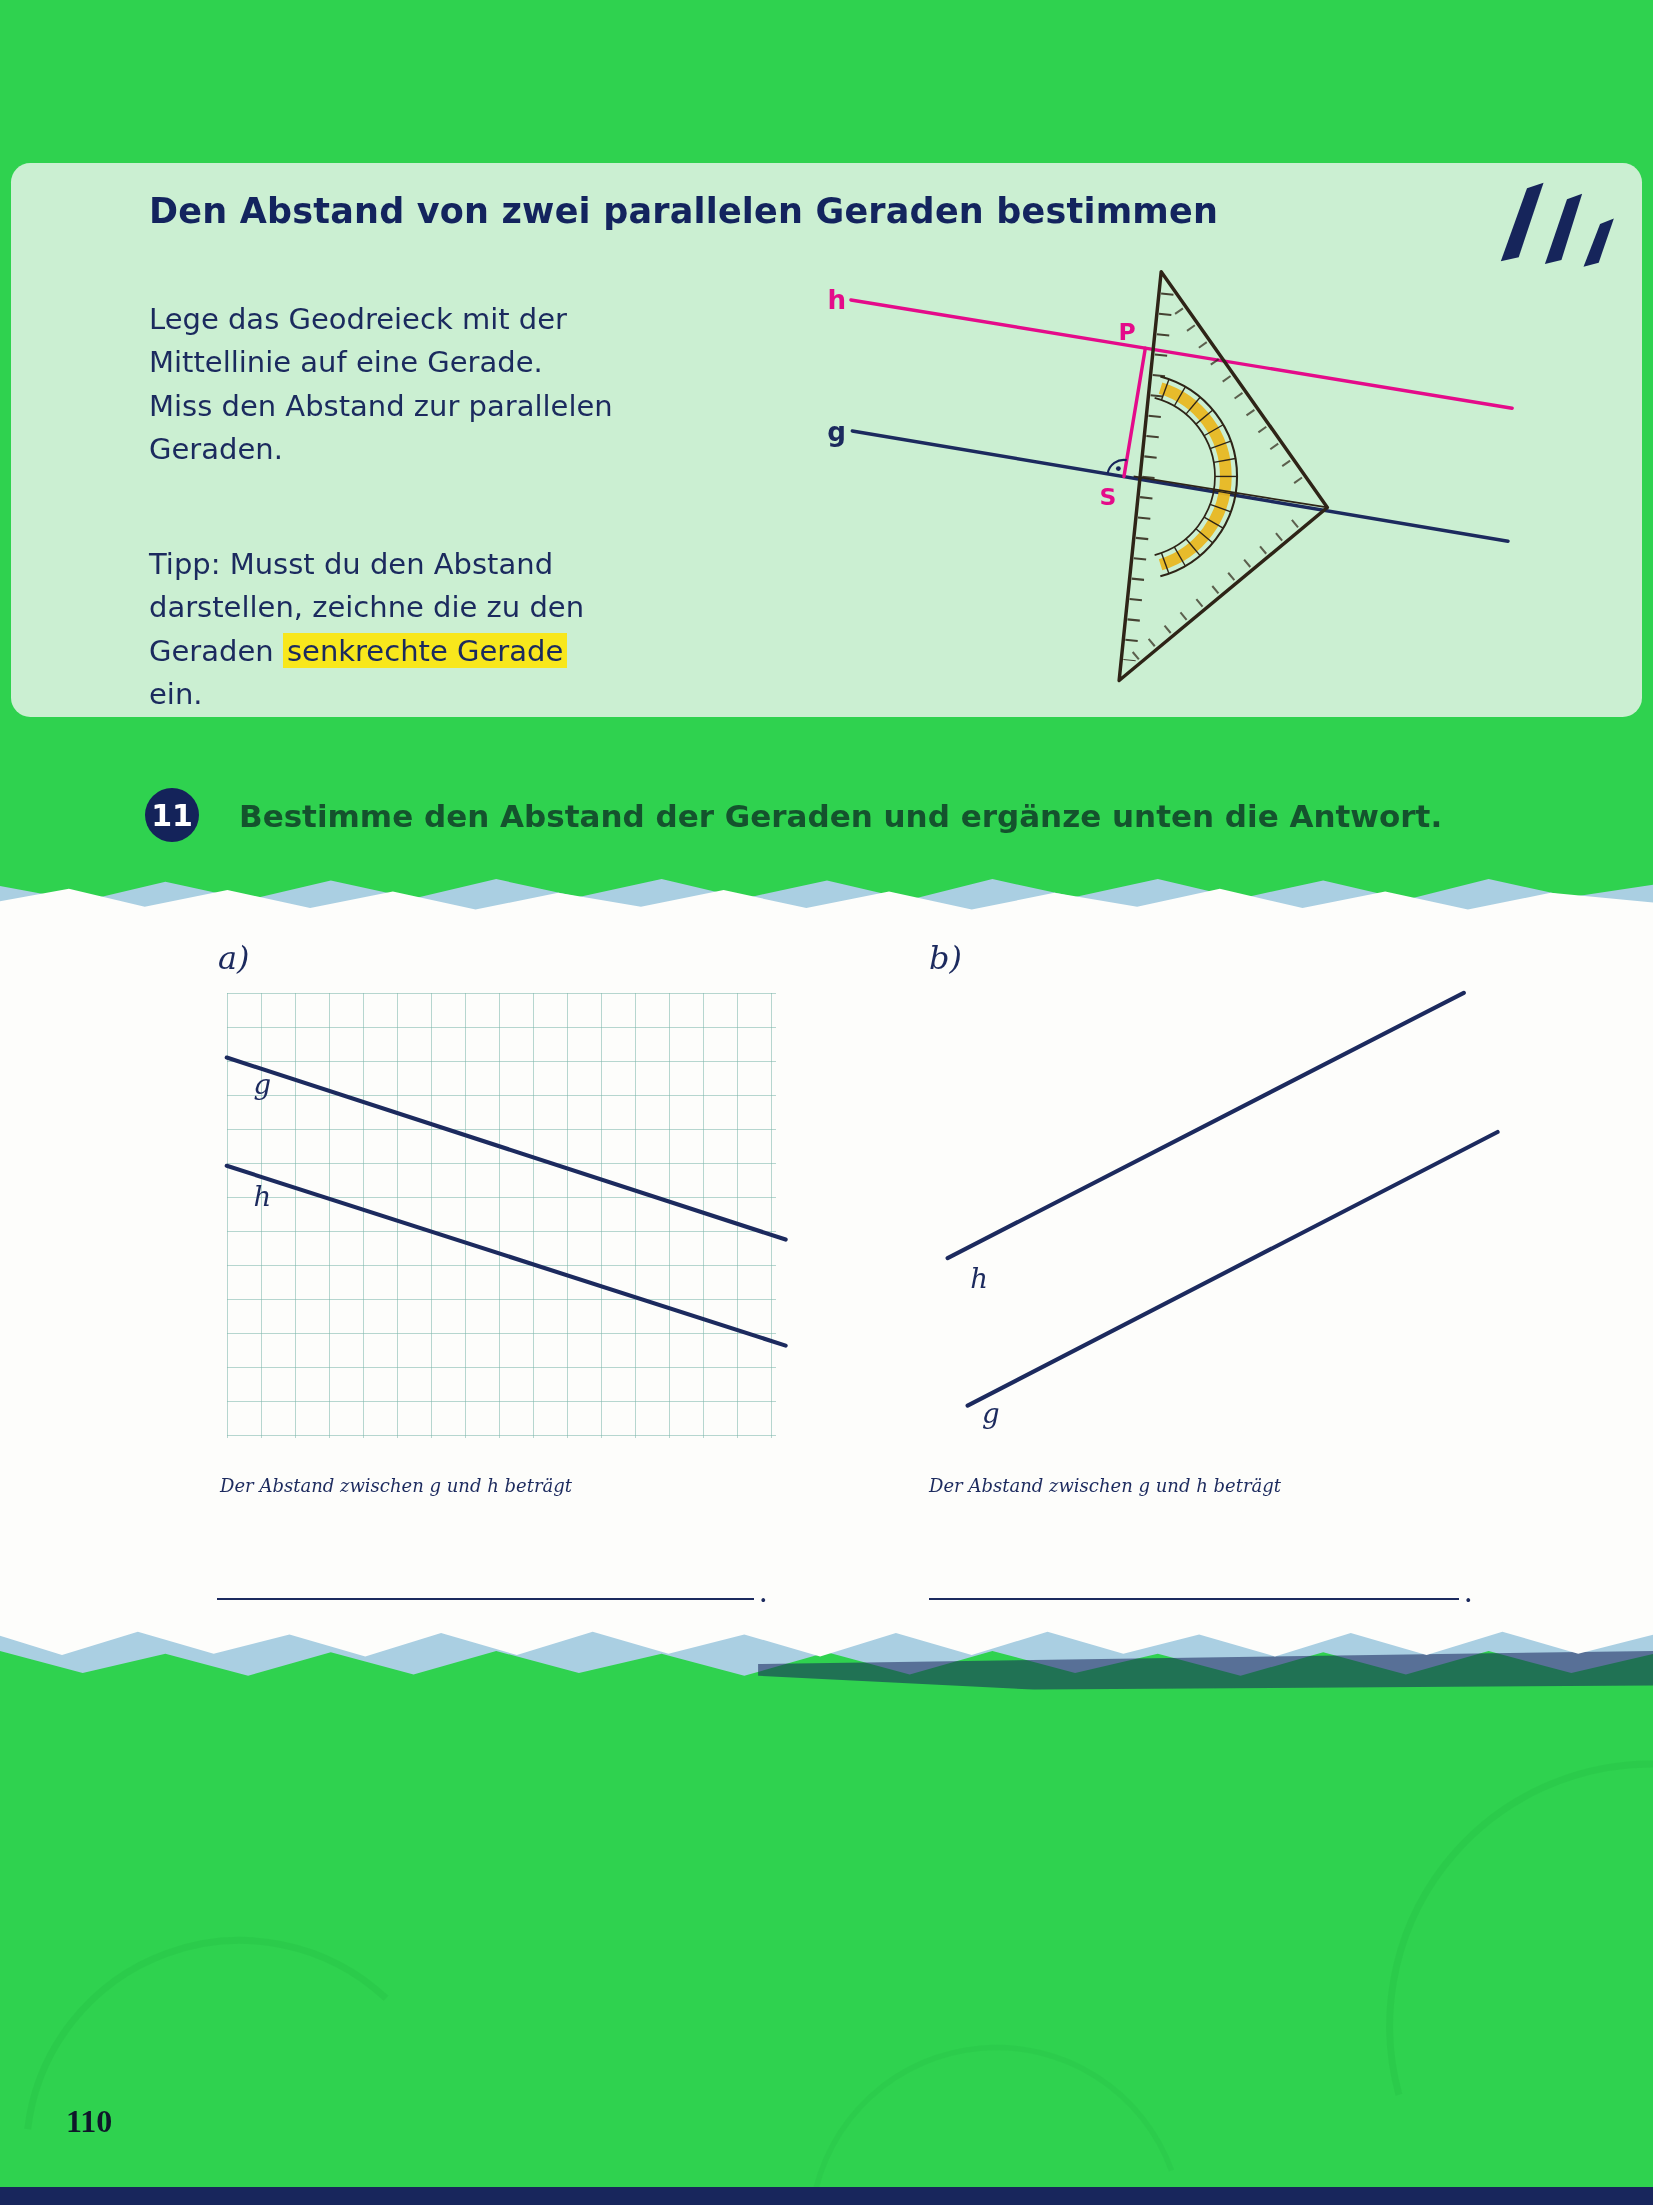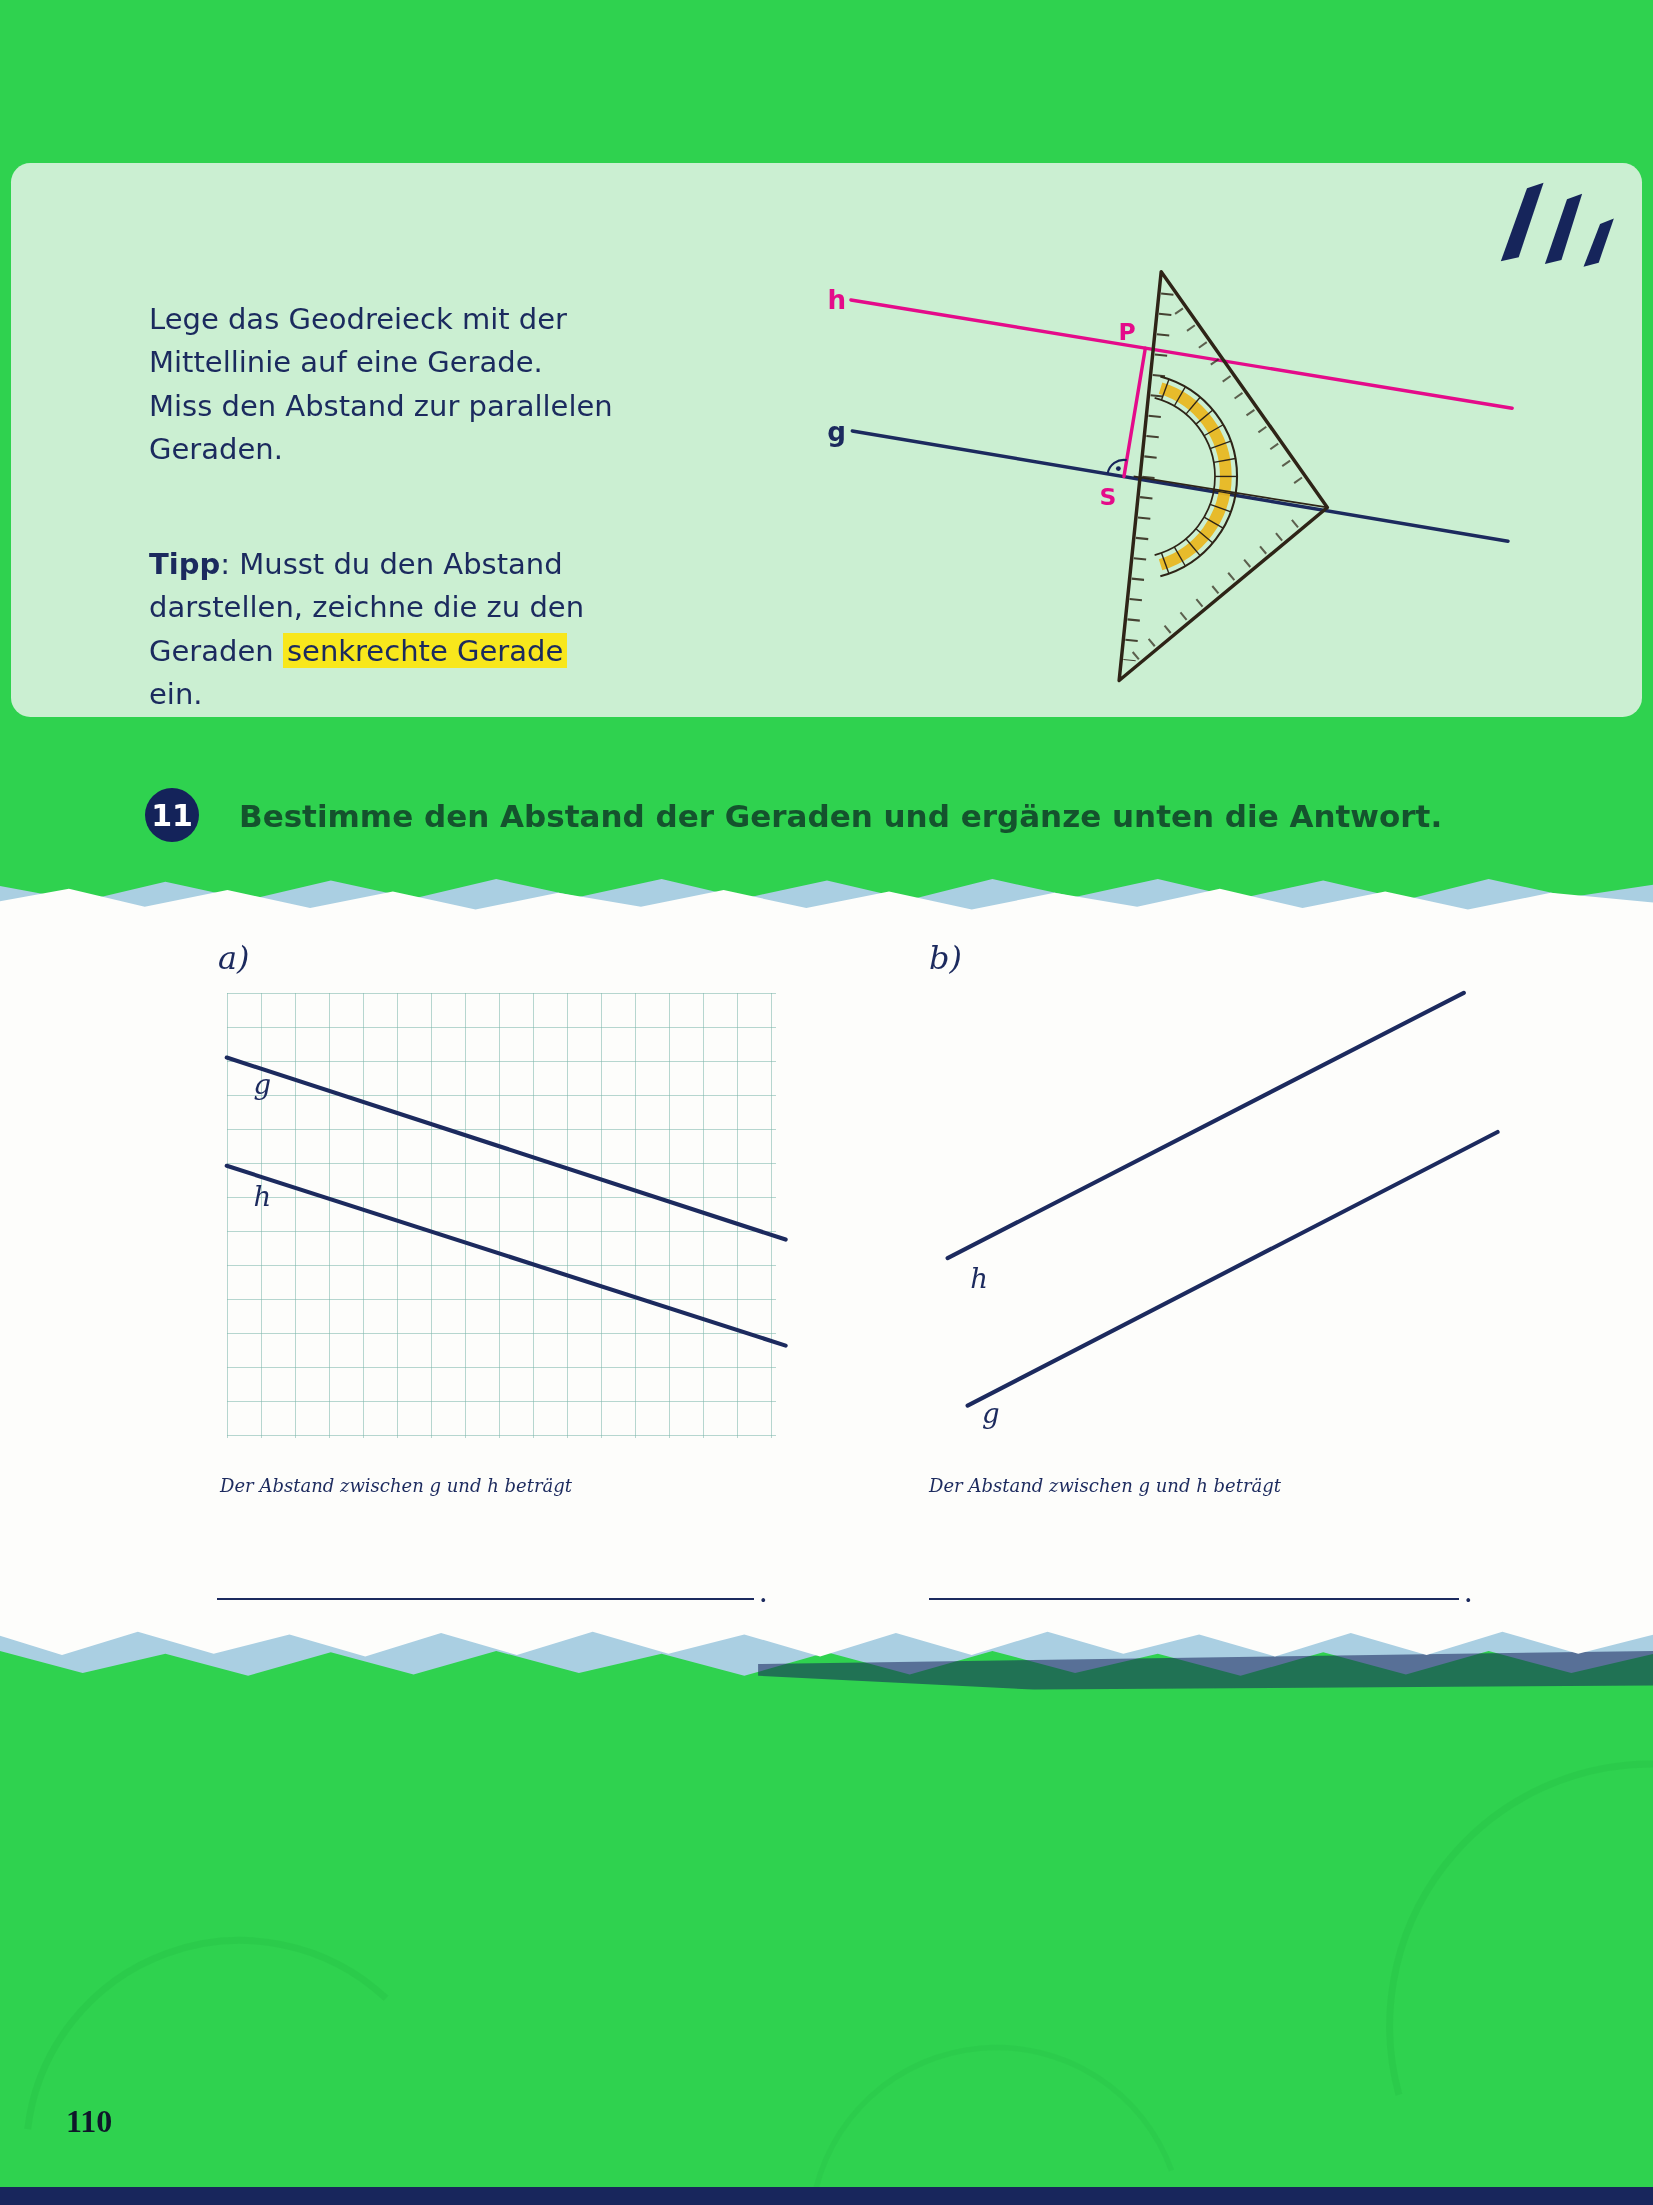--- a/index.html
+++ b/index.html
@@ -6,21 +6,21 @@
   .page{position:relative;width:1654px;height:2205px;background:#2fd24f;overflow:hidden;
         font-family:"DejaVu Sans",sans-serif;}
   
   .infobox{position:absolute;left:11px;top:163px;width:1631px;height:554px;
            background:#cbefd2;border-radius:19.3px;}
   .infobox-title{position:absolute;left:138px;top:27.6px;margin:0;font-size:35px;font-weight:800;
                  color:#13245e;letter-spacing:0.2px;}
   .infobox-text{position:absolute;left:138px;top:91px;width:496px;font-size:29px;line-height:1.5;
                 color:#1b2a5e;white-space:pre-line;}
   .infobox-text p{margin:0 0 27.6px 0;}
-  .tip-label{font-weight:700;}
+  .tip-label{font-weight:400;}
   .hl{background:#f8e71c;padding:0.7px 4.1px;}
   .diagram{position:absolute;left:802px;top:72px;}
   .emphasis-icon{position:absolute;left:1476px;top:16.5px;}
   
   .task-badge{position:absolute;left:145px;top:788px;width:54px;height:54px;border-radius:50%;
               background:#14235a;color:#fff;font-size:30px;font-weight:700;
               display:flex;align-items:center;justify-content:center;}
   .task-text{position:absolute;left:239px;top:798px;font-size:31px;font-weight:700;color:#14532d;}
   
   .torn-svg{position:absolute;left:0;top:861px;}
@@ -54,20 +54,21 @@
 
 <div class="page">
 
   <svg width="1654" height="2205" style="position:absolute;left:0;top:0;" viewBox="0 0 2400 3200">
     <path d="M 40 3090 A 310 310 0 0 1 560 2900" stroke="#27c447" stroke-width="10" fill="none" opacity="0.45"></path>
     <path d="M 2400 2560 A 380 380 0 0 0 2030 3040" stroke="#27c447" stroke-width="10" fill="none" opacity="0.45"></path>
     <path d="M 1180 3195 A 270 270 0 0 1 1700 3150" stroke="#27c447" stroke-width="8" fill="none" opacity="0.35"></path>
   </svg>
 
   <section class="infobox">
+    <h1 class="infobox-title">Den Abstand von zwei parallelen Geraden bestimmen</h1>
 
     <div class="infobox-text">
       <p>Lege das Geodreieck mit der
 Mittellinie auf eine Gerade.
 Miss den Abstand zur parallelen
 Geraden.</p>
       <p><span class="tip-label">Tipp</span><span>: Musst du den Abstand
 darstellen, zeichne die zu den
 Geraden </span><span class="hl">senkrechte Gerade</span><span>
 ein.</span></p>

